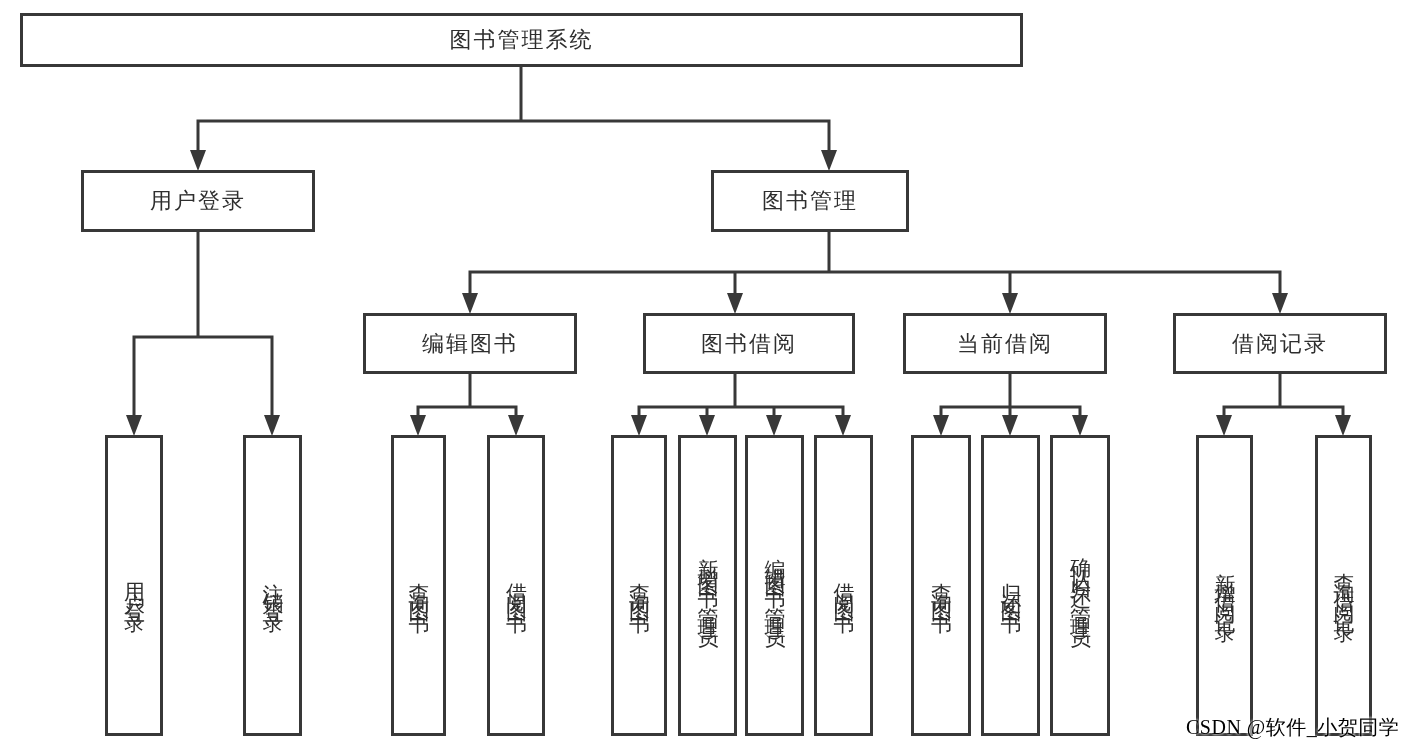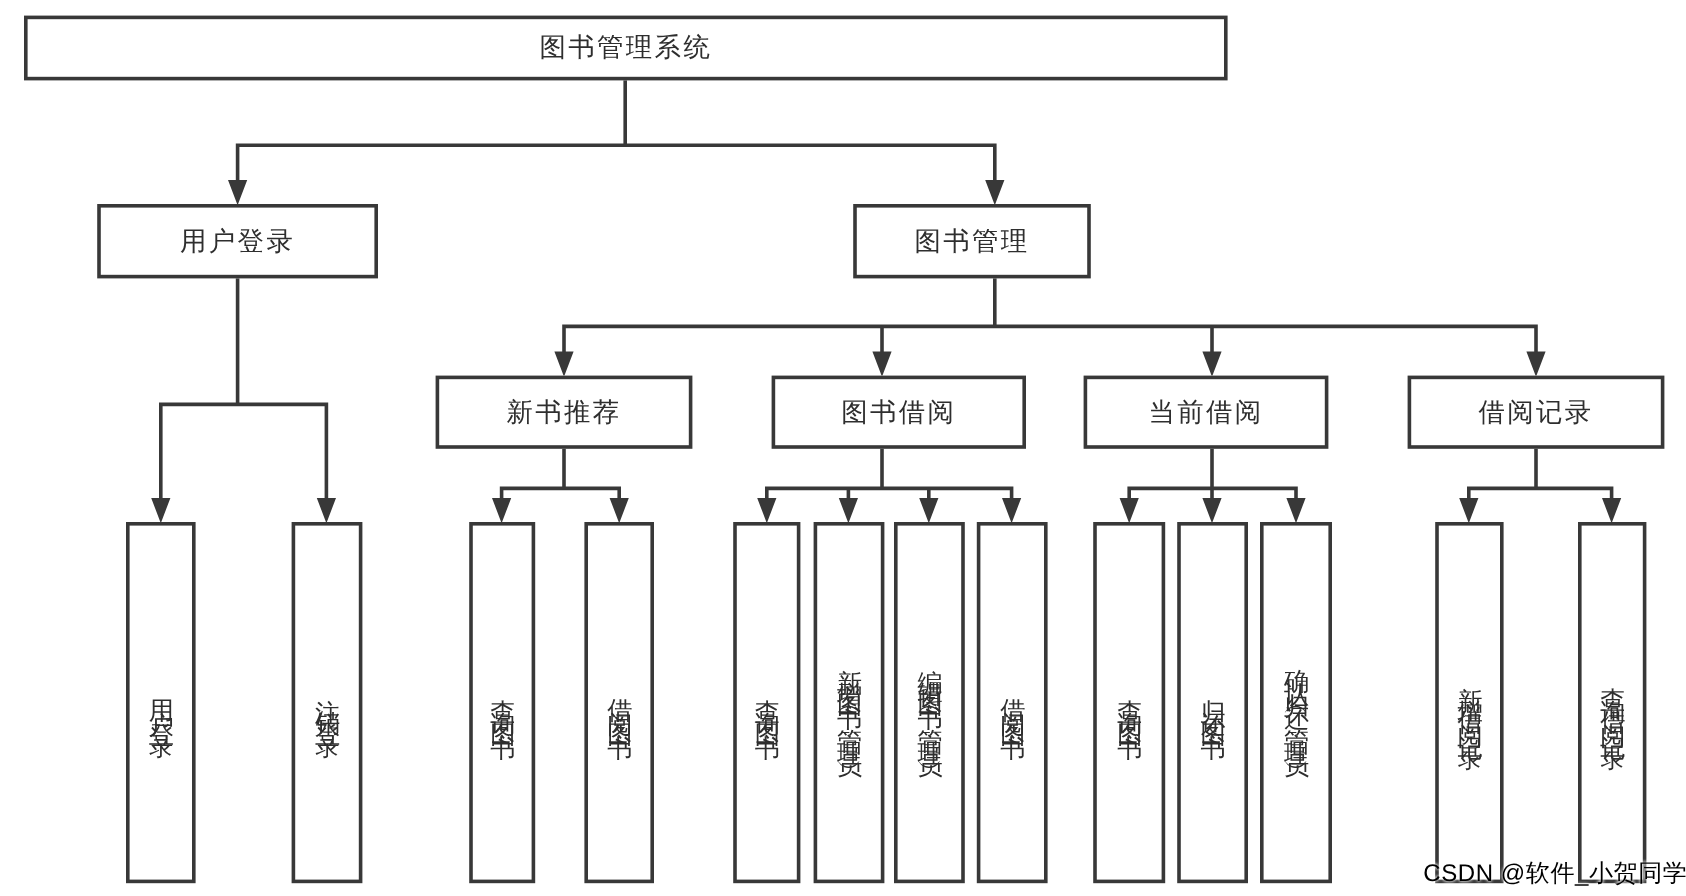--- a/index.html
+++ b/index.html
@@ -1,18 +1,18 @@
 <!DOCTYPE html>
 <html><head>
 <meta charset="utf-8">
 <style>
   html,body{margin:0;padding:0;background:#fff;}
   .canvas{
     position:relative;width:1405px;height:747px;background:#fff;overflow:hidden;
-    font-family:Liberation Sans, sans-serif;
+    font-family:Liberation Serif, serif;
   }
   .connectors{position:absolute;left:0;top:0;z-index:0;}
   .node{
     position:absolute;box-sizing:border-box;border:3px solid #383838;background:#fff;
     display:flex;align-items:center;justify-content:center;
     color:#2e2e2e;font-size:22px;letter-spacing:2px;z-index:1;white-space:nowrap;
   }
   .v-node{
     writing-mode:vertical-rl;text-orientation:mixed;
     font-size:21px;letter-spacing:10px;line-height:1;white-space:normal;
@@ -46,21 +46,21 @@
              M933 415 L949 415 L941 436 Z M1002 415 L1018 415 L1010 436 Z
              M1072 415 L1088 415 L1080 436 Z M1216 415 L1232 415 L1224 436 Z
              M1335 415 L1351 415 L1343 436 Z"></path>
   </svg>
 
   <div class="node" style="left:20px;top:13px;width:1003px;height:54px">图书管理系统</div>
 
   <div class="node" style="left:81px;top:170px;width:234px;height:62px">用户登录</div>
   <div class="node" style="left:711px;top:170px;width:198px;height:62px">图书管理</div>
 
-  <div class="node" style="left:363px;top:313px;width:214px;height:61px">新书推荐</div>
+  <div class="node" style="left:363px;top:313px;width:214px;height:61px">编辑图书</div>
   <div class="node" style="left:643px;top:313px;width:212px;height:61px">图书借阅</div>
   <div class="node" style="left:903px;top:313px;width:204px;height:61px">当前借阅</div>
   <div class="node" style="left:1173px;top:313px;width:214px;height:61px">借阅记录</div>
 
   <div class="node v-node" style="left:105px;top:435px;width:58px;height:301px">用户登录</div>
   <div class="node v-node" style="left:243px;top:435px;width:59px;height:301px">注销登录</div>
 
   <div class="node v-node" style="left:391px;top:435px;width:55px;height:301px">查询图书</div>
   <div class="node v-node" style="left:487px;top:435px;width:58px;height:301px">借阅图书</div>
 

